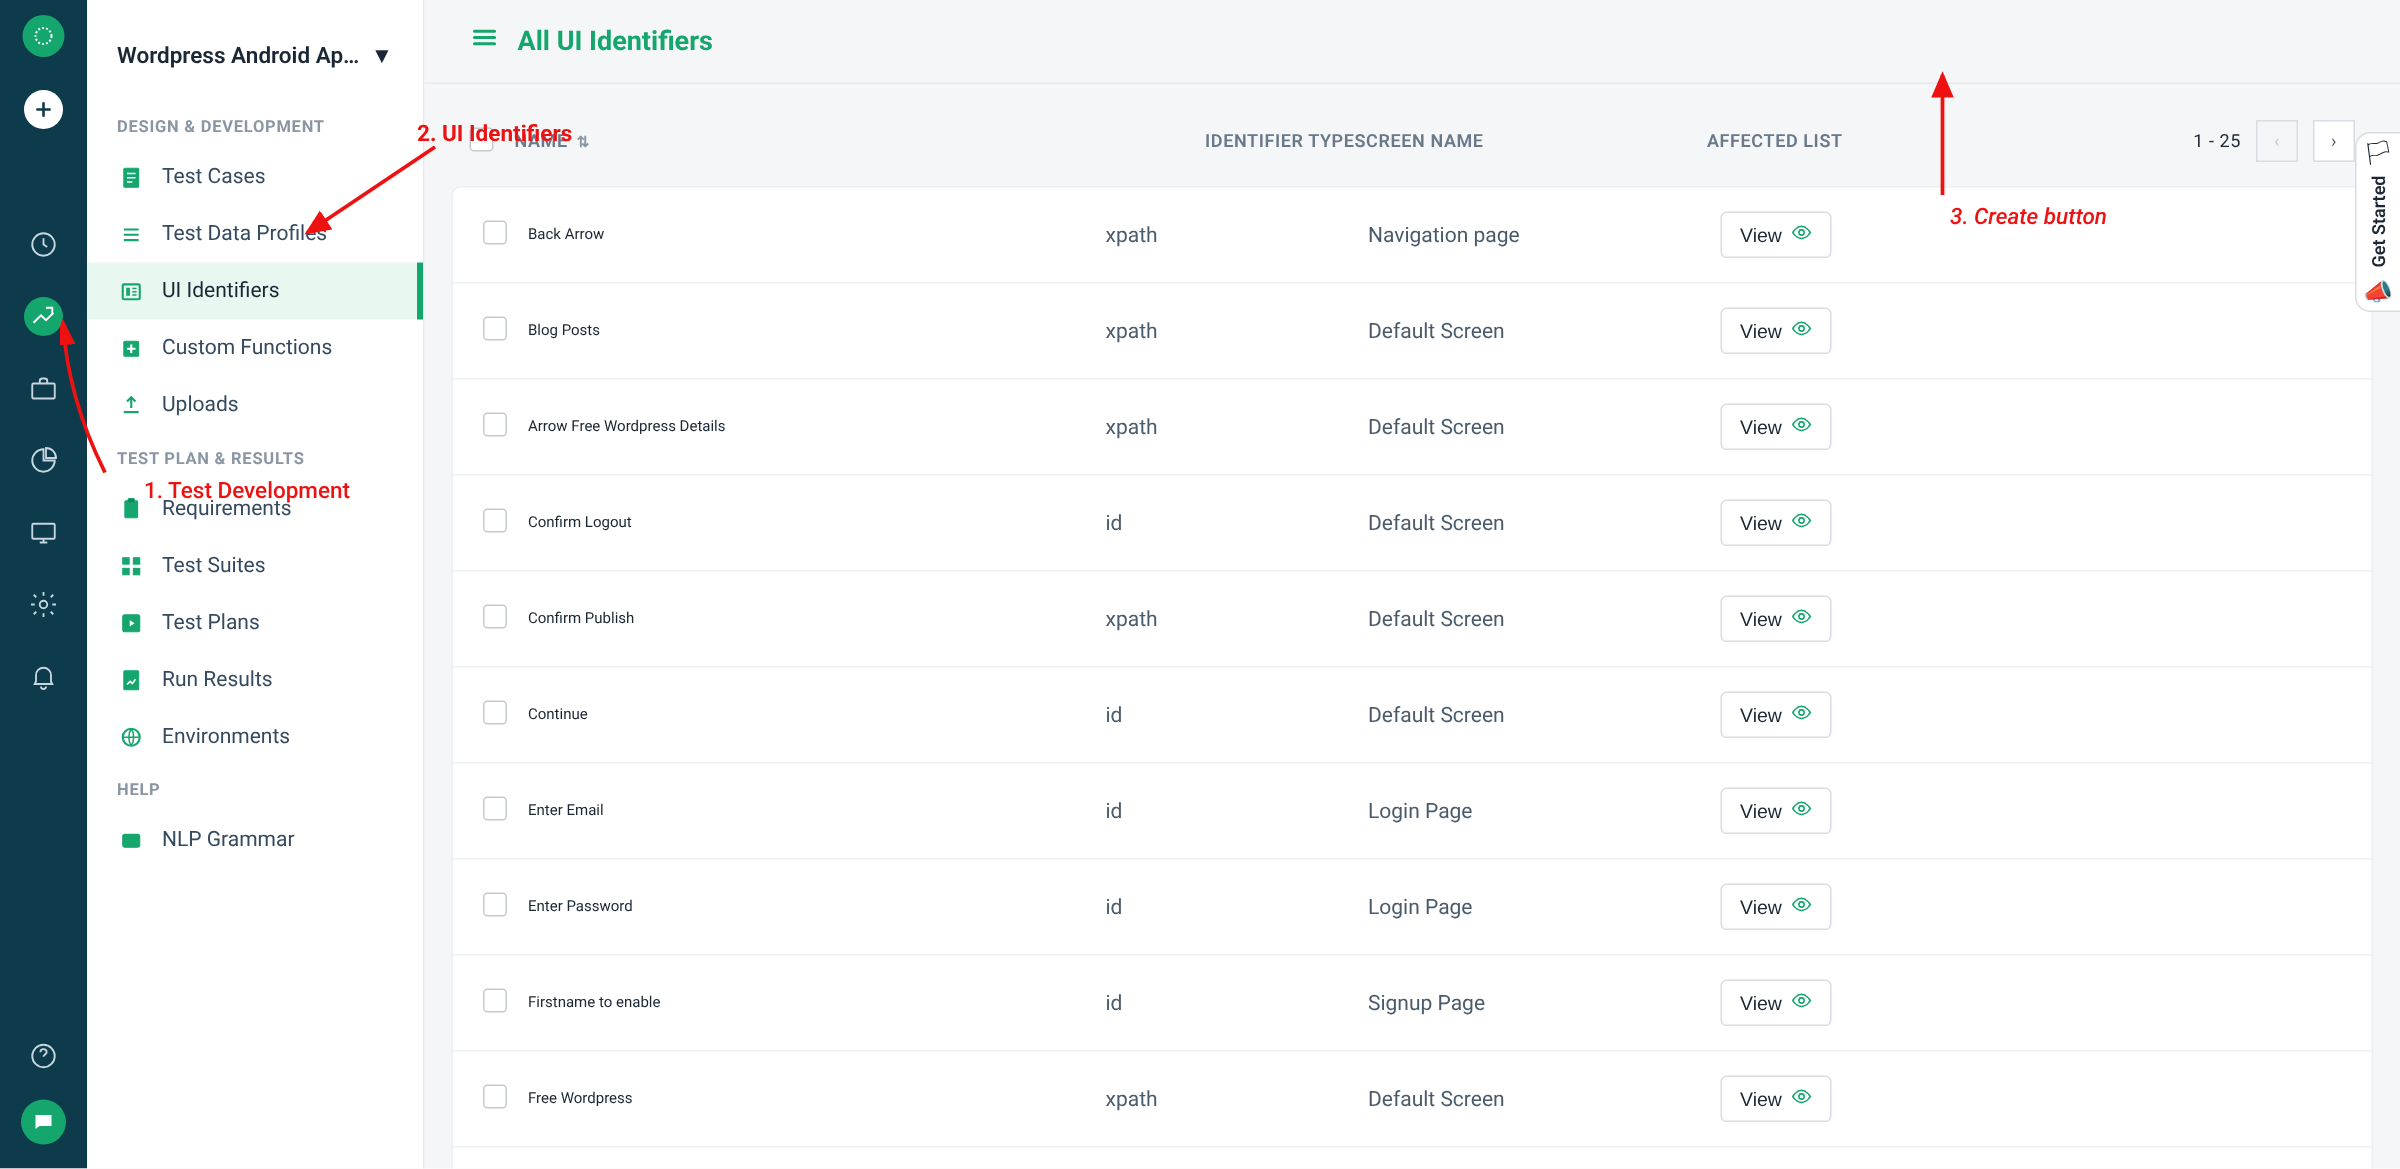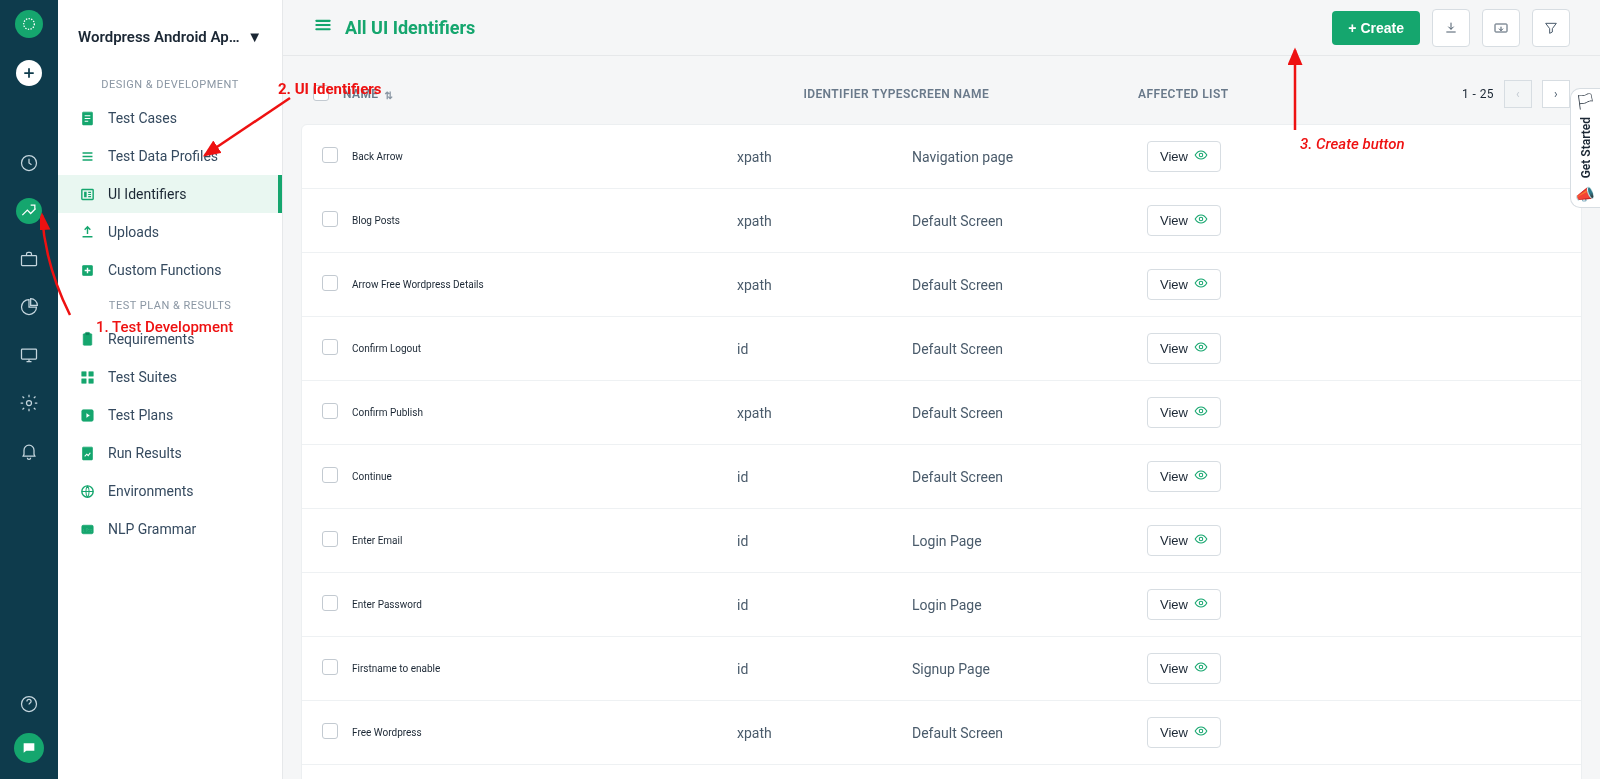--- a/index.html
+++ b/index.html
@@ -32,23 +32,22 @@
   .side {
     position:absolute; left:58px; top:0; width:225px; height:779px; background:#fff;
     border-right:1px solid #e6e8ea; padding-top:18px;
   }
   .side .proj {
     padding:10px 20px 22px 20px; display:flex; align-items:center; gap:6px;
     font-size:15px; font-weight:600; color:#1b2734; cursor:pointer;
   }
   .side .proj .chev { margin-left:auto; }
   .side .group-label {
-    font-size:11px; letter-spacing:0.5px; color:#8a96a3; font-weight:400;
+    font-size:11px; letter-spacing:0.5px; color:#8a96a3; font-weight:700;
     padding:10px 20px 8px 20px;
-    text-align:center;
   }
   .side .item {
     display:flex; align-items:center; gap:12px; padding:10px 20px;
     font-size:14px; color:#354a5f; cursor:pointer;
   }
   .side .item .ic { width:18px; height:18px; display:flex; align-items:center; justify-content:center;}
   .side .item .ic svg { width:17px; height:17px; fill:#15a66e; stroke:#15a66e;}
   .side .item.active { background:#e9f7f1; border-right:4px solid #15a66e; color:#1b2734;}
 
   
@@ -217,33 +216,33 @@
         <svg viewBox="0 0 24 24">
           <rect x="4" y="5" width="16" height="14" rx="1" fill="none" stroke="#15a66e" stroke-width="2"></rect>
           <path d="M8 9h2v6H8zM13 9h4M13 12h4M13 15h4" stroke="#15a66e" stroke-width="1.5"></path>
         </svg>
       </span>
     <span>UI Identifiers</span>
   </div>
   <div class="item">
     <span class="ic">
         <svg viewBox="0 0 24 24">
-          <path d="M12 4v10M8 8l4-4 4 4M5 18h14" stroke="#15a66e" stroke-width="2" fill="none"></path>
-        </svg>
-      </span>
-    <span>Uploads</span>
-  </div>
-  <div class="item">
-    <span class="ic">
-        <svg viewBox="0 0 24 24">
           <rect x="5" y="5" width="14" height="14" rx="1" fill="#15a66e"></rect>
           <path d="M12 8v8M8 12h8" stroke="#fff" stroke-width="2"></path>
         </svg>
       </span>
     <span>Custom Functions</span>
+  </div>
+  <div class="item">
+    <span class="ic">
+        <svg viewBox="0 0 24 24">
+          <path d="M12 4v10M8 8l4-4 4 4M5 18h14" stroke="#15a66e" stroke-width="2" fill="none"></path>
+        </svg>
+      </span>
+    <span>Uploads</span>
   </div>
 
   <div class="group-label">TEST PLAN &amp; RESULTS</div>
   <div class="item">
     <span class="ic">
         <svg viewBox="0 0 24 24">
           <rect x="6" y="4" width="12" height="16" rx="1" fill="#15a66e"></rect>
           <rect x="9" y="2" width="6" height="4" rx="1" fill="#0d8058"></rect>
         </svg>
       </span>
@@ -281,58 +280,40 @@
   <div class="item">
     <span class="ic">
         <svg viewBox="0 0 24 24">
           <circle cx="12" cy="12" r="8" fill="none" stroke="#15a66e" stroke-width="2"></circle>
           <path d="M4 12h16M12 4c3 4 3 12 0 16M12 4c-3 4-3 12 0 16" stroke="#15a66e" stroke-width="1.5" fill="none"></path>
         </svg>
       </span>
     <span>Environments</span>
   </div>
 
+  <div class="group-label">HELP</div>
   <div class="item">
     <span class="ic">
         <svg viewBox="0 0 24 24">
           <rect x="4" y="6" width="16" height="12" rx="2" fill="#15a66e"></rect>
           <text x="12" y="15" text-anchor="middle" font-size="7" fill="#fff" font-weight="bold">abc</text>
         </svg>
       </span>
     <span>NLP Grammar</span>
   </div>
 </div>
 
 <div class="main">
   <div class="topbar">
     <span class="hamburger">
       <svg viewBox="0 0 24 24" width="20" height="20">
           <path d="M4 7h16M4 12h16M4 17h16" stroke="#15a66e" stroke-width="2.5" stroke-linecap="round"></path>
         </svg>
     </span>
     <span class="page-title">All UI Identifiers</span>
-    <div class="right">
-      <button class="btn-create">+ Create</button>
-      <div class="icon-btn">
-          <svg viewBox="0 0 24 24">
-            <path d="M12 4v10M8 10l4 4 4-4M5 18h14"></path>
-          </svg>
-        </div>
-      <div class="icon-btn">
-          <svg viewBox="0 0 24 24">
-            <rect x="3" y="6" width="18" height="12" rx="1"></rect>
-            <path d="M12 10v6M9 13l3 3 3-3"></path>
-          </svg>
-        </div>
-      <div class="icon-btn">
-          <svg viewBox="0 0 24 24">
-            <path d="M4 5h16l-6 8v5l-4 2v-7L4 5z"></path>
-          </svg>
-        </div>
-    </div>
   </div>
 
   <div class="thead">
     <div class="col-cb"><input type="checkbox" style=""></div>
     <div class="col-name">
       <span>NAME</span>
       <span style="font-size:10px;color:#8a96a3;">⇅</span>
     </div>
     <div class="col-type">IDENTIFIER TYPE</div>
     <div class="col-screen">SCREEN NAME</div>

